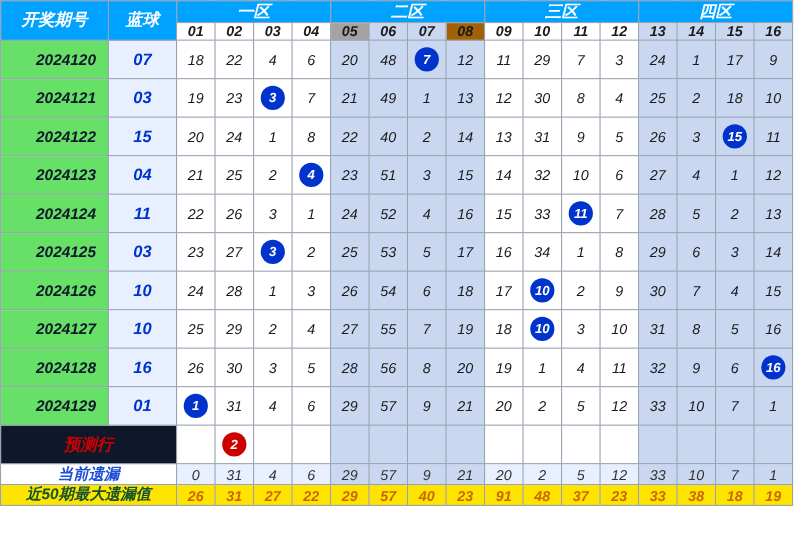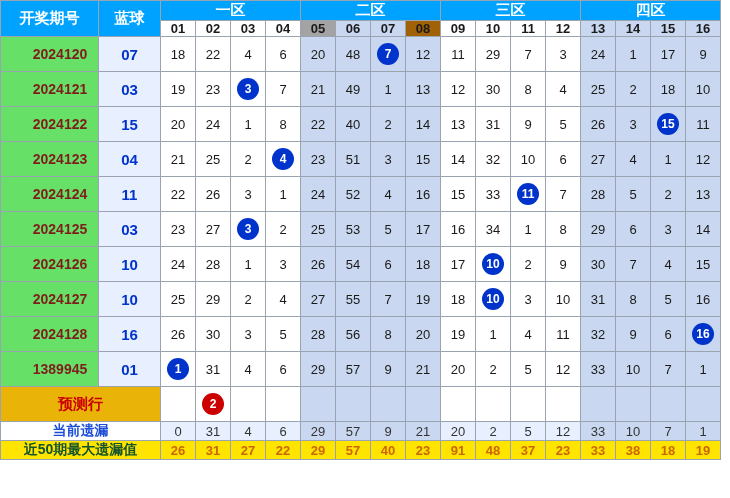--- a/index.html
+++ b/index.html
@@ -1,29 +1,29 @@
 <!DOCTYPE html>
 <html><head>
 <meta charset="utf-8">
 <style>
   html,body{margin:0;padding:0;background:#fff;}
   body{font-family:"Liberation Sans","DejaVu Sans",sans-serif;}
   #wrap{width:730px;height:498px;position:relative;overflow:hidden;}
-  table{border-collapse:collapse;width:584px;table-layout:fixed;}
+  table{border-collapse:collapse;width:584px;table-layout:fixed;font-style:italic;}
   td,th{border:1px solid #9aa4b0;text-align:center;vertical-align:middle;padding:0;font-size:13px;color:#1a1a1a;}
   .hdr{background:#00a2ff;color:#fff;font-weight:bold;font-size:15px;}
   .hdr-zone{background:#00a2ff;color:#fff;font-weight:bold;font-size:15px;}
   .hdr-num{background:#fff;color:#1a1a1a;font-weight:bold;font-size:13px;}
-  .issue{background:#66e066;font-weight:bold;font-size:14px;color:#7f1d1d;padding-left:21px;}
+  .issue{background:#66e066;font-weight:bold;font-size:14px;color:#0f172a;padding-left:21px;}
   .blue{background:#e8f0ff;color:#0033cc;font-weight:bold;font-size:15px;}
   .cell{background:#fff;height:34px;}
   .cell.alt{background:#c9d8f0;}
   .ball{display:inline-block;width:22px;height:22px;line-height:22px;border-radius:50%;background:#0033cc;color:#fff;font-weight:bold;font-size:12px;}
   .ball.red{background:#cc0000;}
-  .predict-label{background:#eab308;color:#cc0000;font-weight:bold;font-size:15px;margin-top:12px;}
+  .predict-label{background:#0f172a;color:#cc0000;font-weight:bold;font-size:15px;margin-top:12px;}
   .predict-cell{background:#fff;height:34px;}
   .predict-cell.alt{background:#c9d8f0;}
   .miss-label{background:#fff;font-weight:bold;font-size:14px;color:#1d4ed8;}
   .miss{background:#e8f0ff;font-size:13px;color:#333;}
   .max-label{background:#ffe400;font-weight:bold;font-size:14px;color:#14532d;}
   .max{background:#ffe400;font-size:13px;color:#cc6600;font-weight:bold;}
   .col-issue{width:98px;}
   .col-blue{width:62px;}
 </style>
 </head>
@@ -237,21 +237,21 @@
           <td class="cell">19</td>
           <td class="cell">1</td>
           <td class="cell">4</td>
           <td class="cell">11</td>
           <td class="cell alt">32</td>
           <td class="cell alt">9</td>
           <td class="cell alt">6</td>
           <td class="cell alt"><span class="ball">16</span></td>
         </tr>
         <tr>
-          <td class="issue">1389945</td>
+          <td class="issue">2024129</td>
           <td class="blue">01</td>
           <td class="cell"><span class="ball">1</span></td>
           <td class="cell">31</td>
           <td class="cell">4</td>
           <td class="cell">6</td>
           <td class="cell alt">29</td>
           <td class="cell alt">57</td>
           <td class="cell alt">9</td>
           <td class="cell alt">21</td>
           <td class="cell">20</td>

